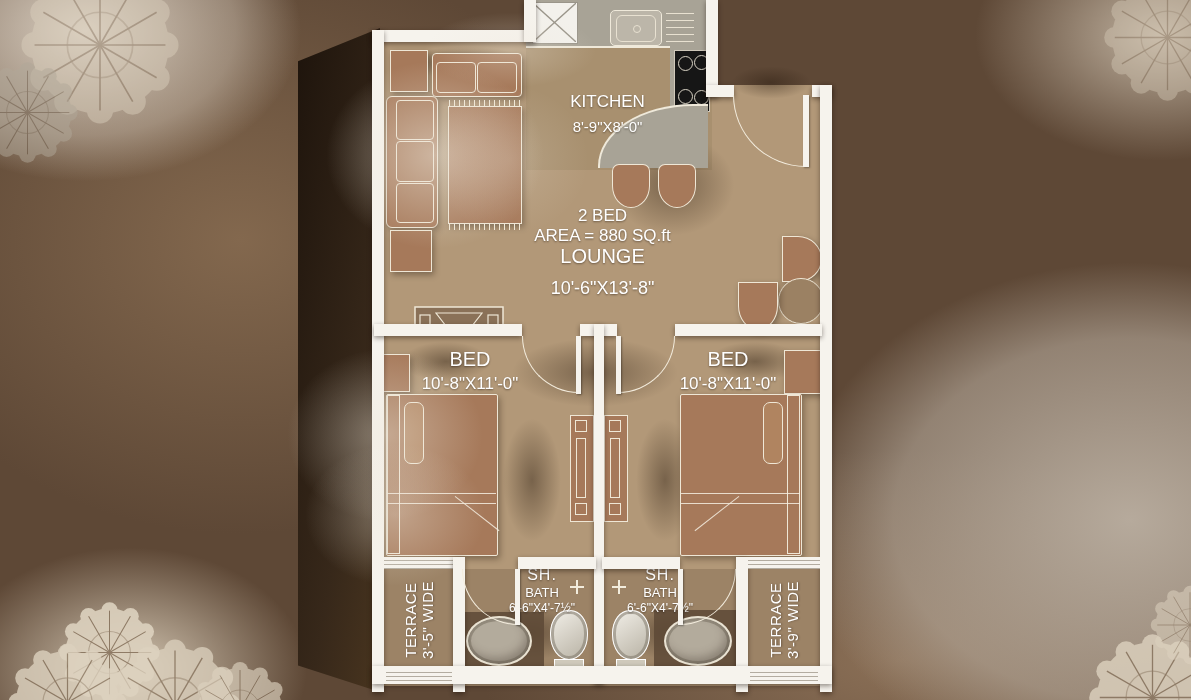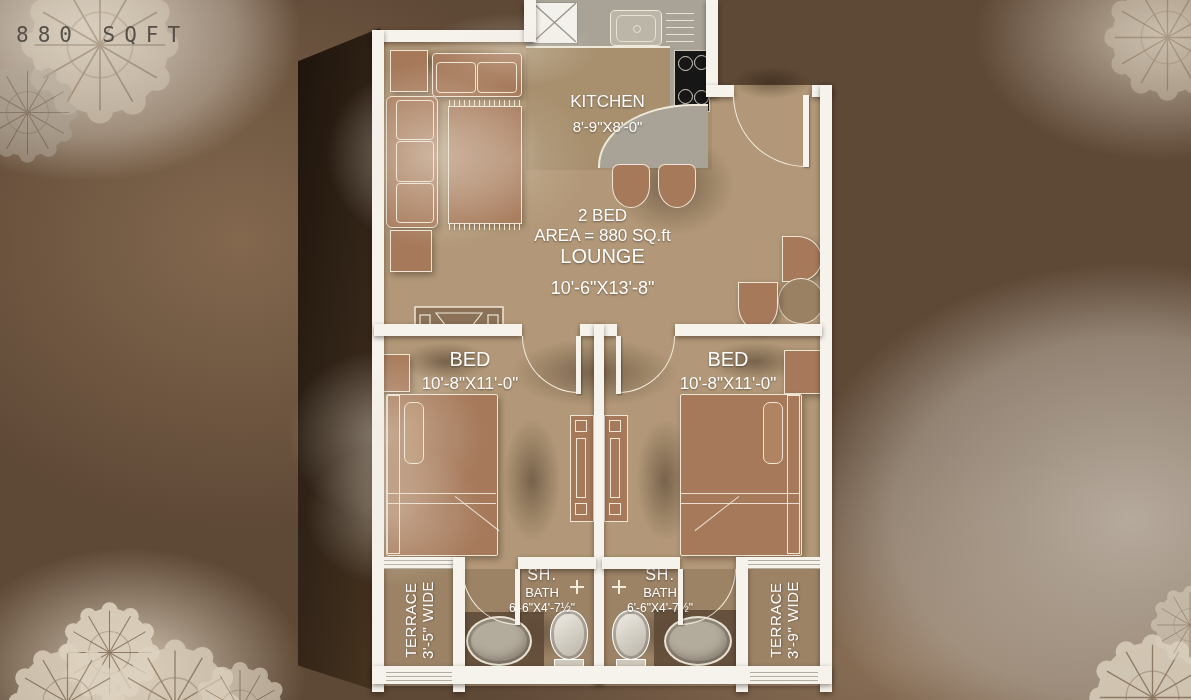--- a/index.html
+++ b/index.html
@@ -118,21 +118,20 @@
   </svg>
 <svg class="leaf" viewBox="-55 -55 110 110" style="left:1145px;top:580px;width:90px;height:90px;opacity:.55">
     <use href="#leafdef"></use>
   </svg>
 <svg class="leaf" viewBox="-55 -55 110 110" style="left:1095px;top:-35px;width:145px;height:145px;opacity:.38">
     <use href="#leafdef"></use>
   </svg>
 
 <div class="abs hdr" style="left:16px;top:-28px;">
   <div>2 BED</div>
-  <div>880 SQFT</div>
 </div>
 
 <div class="abs" style="left:298px;top:28px;width:82px;height:664px;
      clip-path:polygon(0 5%,100% 0,100% 100%,0 96%);
      background:linear-gradient(100deg,#1e140c,#37281a 65%,#49351f);"></div>
 
 <div class="abs floor-tan" style="left:378px;top:36px;width:336px;height:650px;"></div>
 <div class="abs floor-tan" style="left:714px;top:85px;width:112px;height:601px;"></div>
 <div class="abs floor-kitchen" style="left:526px;top:0px;width:186px;height:170px;"></div>
 <div class="abs tint" style="left:384px;top:560px;width:70px;height:112px;"></div>

